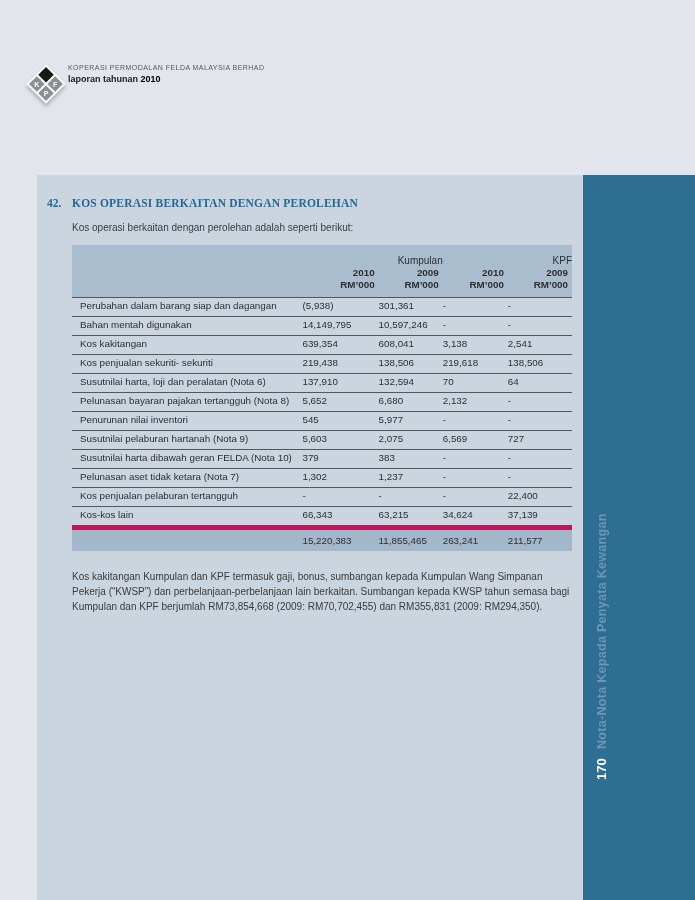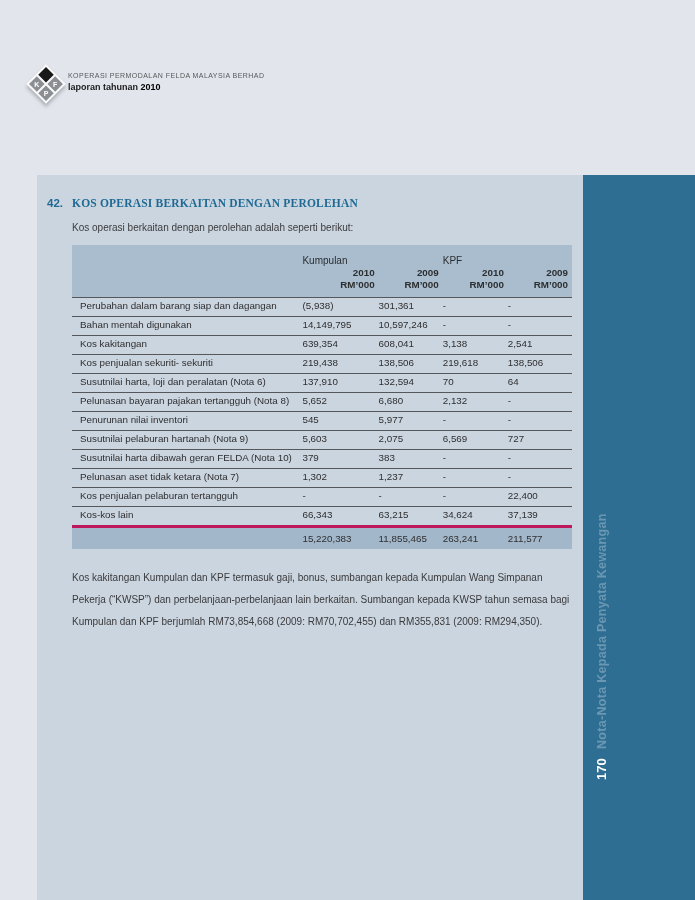--- a/index.html
+++ b/index.html
@@ -26,39 +26,39 @@
     box-shadow:2px 2px 4px rgba(60,65,75,.35);
   }
   .logo .tile { background:#8b8f94; position:relative; }
   .logo .tile.dark { background:#181818; }
   .logo .tile b {
     position:absolute; inset:0;
     display:flex; align-items:center; justify-content:center;
     transform:rotate(-45deg);
     color:#fff; font-size:7px; font-weight:bold;
   }
-  .header-text { position:absolute; left:68px; top:72px; }
+  .header-text { position:absolute; left:68px; top:64px; }
   .company {
     font-size:7px; letter-spacing:.45px;
     color:#57575a; text-transform:uppercase;
   }
   .tagline { margin-top:3px; font-size:9px; color:#1c1c1e; font-weight:bold; }
   .tagline .yr { font-weight:bold; color:#000; }
 
   
   .panel {
     position:absolute; left:37px; top:175px;
     width:546px; height:725px;
     background:#cbd5df;
     padding:22px 11px 0 10px;
   }
   .section-heading { display:flex; }
   .sec-num {
     width:25px; flex:0 0 25px;
-    font-size:11.5px; font-weight:bold; color:#1e6a94;
+    font-size:11.5px; font-weight:bold; color:#1e6a94;font-family:Liberation Serif, serif;
   }
   .sec-title {
     font-size:11.5px; font-weight:bold; color:#1e6a94;
     letter-spacing:.2px;
     font-family:Liberation Serif, serif;
   }
   .intro { margin:13px 0 0 25px; font-size:10px; color:#3b3b3d; }
 
   .cost-table {
     margin:12px 0 0 25px;
@@ -67,39 +67,39 @@
     table-layout:fixed;
   }
   .cost-table th, .cost-table td { font-weight:normal; }
   .col-label { width:230px; }
   .col-n1 { width:76px; } .col-n2 { width:64px; }
   .col-n3 { width:65px; } .col-n4 { width:64px; }
 
   thead tr { background:#a9bdce; }
   .group-row th { padding-top:8px; height:22px; }
   .group-cell {
-    text-align:left; font-size:10px; font-weight:bold; color:#2c2e30;
+    text-align:right; font-size:10px; font-weight:bold; color:#2c2e30;
   }
   .year-row th { height:27px; padding-bottom:6px; vertical-align:top; }
   .year-cell { text-align:right; padding-right:4px; }
   .year-cell span { display:block; font-size:9.8px; font-weight:bold; color:#2c2e30; line-height:12px; }
 
   tbody td, tfoot td { font-size:9.8px; color:#2e2e30; }
   tbody tr { border-top:1px solid #55575a; }
   tbody td { padding-top:2px; padding-bottom:4.5px; height:19px; }
   .label-cell { padding-left:8px; text-align:left; }
   .num-cell { padding-right:4px; }
 
-  tfoot tr { border-top:3px solid #be185d; background:#a2b7c9; }
+  tfoot tr { border-top:5px solid #be185d; background:#a2b7c9; }
   tfoot td { padding-top:5px; padding-bottom:5px; height:20px; }
 
   .note {
     margin:18px 0 0 25px;
     width:498px;
-    font-size:10px; line-height:22px; color:#3a3a3c;
+    font-size:10px; line-height:15px; color:#3a3a3c;
   }
 
   
   .sidebar {
     position:absolute; left:583px; top:175px;
     width:112px; height:725px;
     background:#2d6e92;
   }
   .sidebar-label {
     position:absolute; left:26px; bottom:151px;

